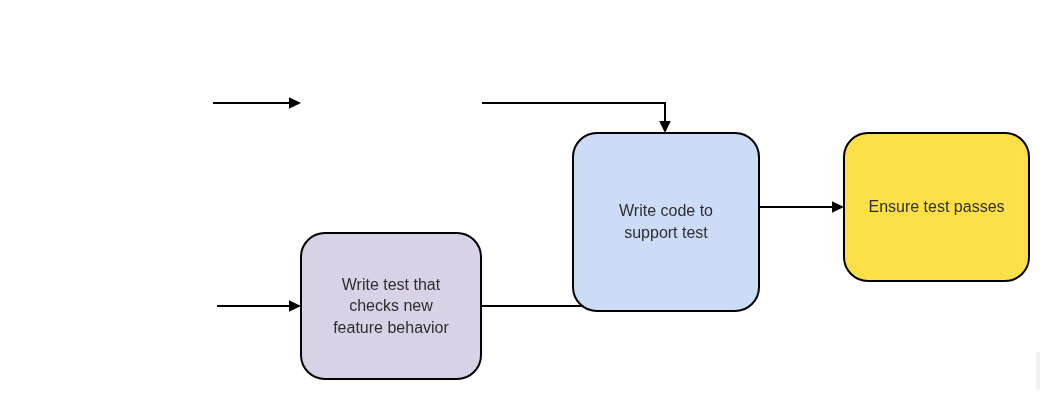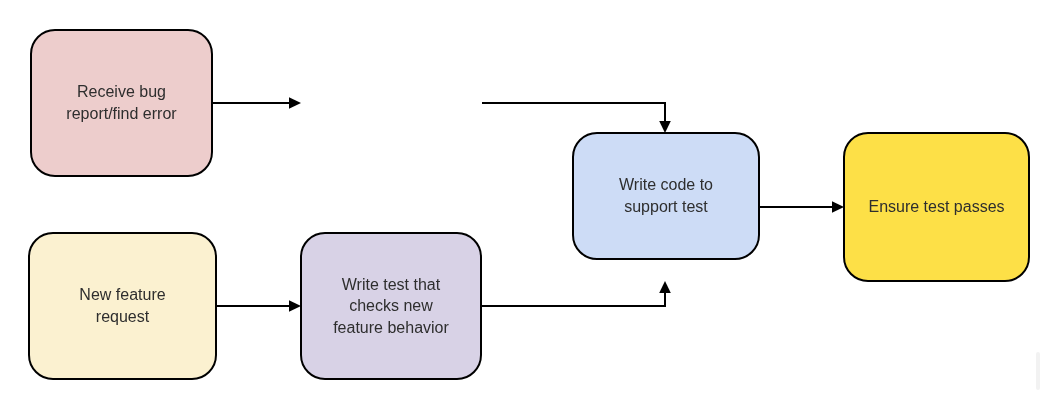--- a/index.html
+++ b/index.html
@@ -34,21 +34,21 @@
     font-size: 16px;
     line-height: 1.35;
     color: #2e2e2e;
     white-space: pre-line;
     padding: 8px 14px;
   }
   .n1 { left: 30px;  top: 29px;  width: 183px; height: 148px; }
   .n2 { left: 300px; top: 29px;  width: 182px; height: 148px; }
   .n3 { left: 28px;  top: 232px; width: 189px; height: 148px; }
   .n4 { left: 300px; top: 232px; width: 182px; height: 148px; }
-  .n5 { left: 572px; top: 132px; width: 188px; height: 128px; }
+  .n5 { left: 572px; top: 132px; width: 188px; height: 180px; }
   .n6 { left: 843px; top: 132px; width: 187px; height: 150px; }
   .scroll-fragment {
     position: absolute;
     left: 1036px;
     top: 352px;
     width: 4px;
     height: 38px;
     background: #f2f2f2;
     border-radius: 2px;
   }
@@ -79,26 +79,22 @@
       <polyline points="482,306 665,306 665,291" fill="none" stroke="#000000" stroke-width="2"></polyline>
       <polygon points="665,281 659.2,293 670.8,293" fill="#000000"></polygon>
     </g>
 
     <g>
       <line x1="760" y1="207" x2="834" y2="207" stroke="#000000" stroke-width="2"></line>
       <polygon points="844,207 832,201.2 832,212.8" fill="#000000"></polygon>
     </g>
   </svg>
 
-  <div class="node n1" style="background-color: rgb(237, 205, 204);">Receive bug
-report/find error</div>
 
 
-  <div class="node n3" style="background-color: rgb(251, 241, 208);">New feature
-request</div>
 
   <div class="node n4" style="background-color: rgb(216, 210, 230);">Write test that
 checks new
 feature behavior</div>
 
   <div class="node n5" style="background-color: rgb(205, 220, 246);">Write code to
 support test</div>
 
   <div class="node n6" style="background-color: #fde047;">Ensure test passes</div>
 

